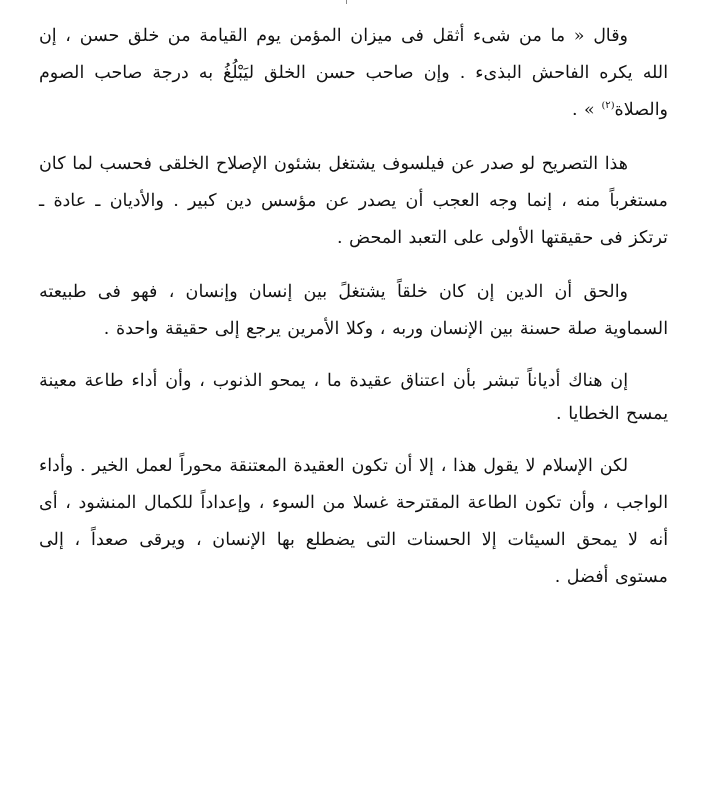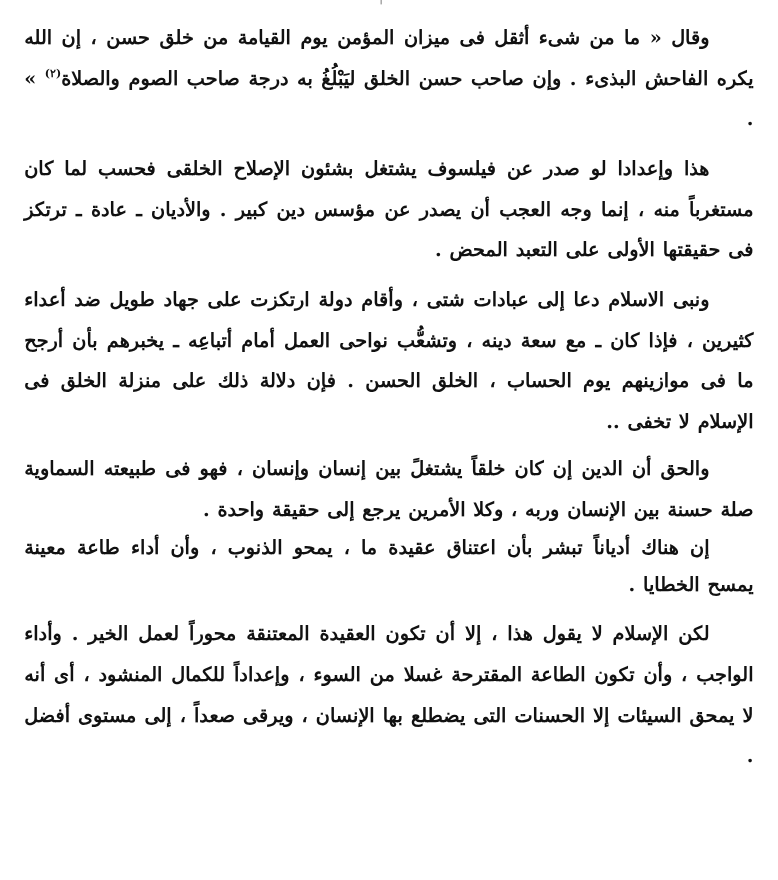--- a/index.html
+++ b/index.html
@@ -28,24 +28,23 @@
       position: absolute;
       top: 0;
       right: 360px;
       width: 1px;
       height: 4px;
       background: #888;
     }
     .para {
       font-size: 17.5px;
       line-height: 37px;
-      margin: 0;
+      margin: 17px;
       text-indent: 40px;
       word-spacing: 1px;
-      font-weight: bold;
     }
     .para.p1 { margin-top: 17px; }
     .para.p2 { margin-top: 8px; }
     .para.p3 { margin-top: 8px; }
     .para.p4 { margin-top: 6px; }
     .para.p5 { margin-top: 0; line-height: 33px; }
     .para.p6 { margin-top: 10px; }
     .fn {
       font-size: 10px;
       vertical-align: super;
@@ -53,22 +52,21 @@
     }
   </style>
 </head>
 <body>
 
 <div class="top-rule"></div>
 
 <main class="page">
   <p class="para p1"><span>وقال « ما من شىء أثقل فى ميزان المؤمن يوم القيامة من خلق حسن ، إن الله يكره الفاحش البذىء . وإن صاحب حسن الخلق ليَبْلُغُ به درجة صاحب الصوم والصلاة</span><span class="fn">(٢)</span><span> » .</span></p>
 
-  <p class="para p2">هذا وإعدادا لو صدر عن فيلسوف يشتغل بشئون الإصلاح الخلقى فحسب لما كان مستغرباً منه ، إنما وجه العجب أن يصدر عن مؤسس دين كبير . والأديان ـ عادة ـ ترتكز فى حقيقتها الأولى على التعبد المحض .</p>
+  <p class="para p2">هذا التصريح لو صدر عن فيلسوف يشتغل بشئون الإصلاح الخلقى فحسب لما كان مستغرباً منه ، إنما وجه العجب أن يصدر عن مؤسس دين كبير . والأديان ـ عادة ـ ترتكز فى حقيقتها الأولى على التعبد المحض .</p>
 
-  <p class="para p3">ونبى الاسلام دعا إلى عبادات شتى ، وأقام دولة ارتكزت على جهاد طويل ضد أعداء كثيرين ، فإذا كان ـ مع سعة دينه ، وتشعُّب نواحى العمل أمام أتباعِه ـ يخبرهم بأن أرجح ما فى موازينهم يوم الحساب ، الخلق الحسن . فإن دلالة ذلك على منزلة الخلق فى الإسلام لا تخفى ..</p>
 
   <p class="para p4">والحق أن الدين إن كان خلقاً يشتغلً بين إنسان وإنسان ، فهو فى طبيعته السماوية صلة حسنة بين الإنسان وربه ، وكلا الأمرين يرجع إلى حقيقة واحدة .</p>
 
   <p class="para p5">إن هناك أدياناً تبشر بأن اعتناق عقيدة ما ، يمحو الذنوب ، وأن أداء طاعة معينة يمسح الخطايا .</p>
 
   <p class="para p6">لكن الإسلام لا يقول هذا ، إلا أن تكون العقيدة المعتنقة محوراً لعمل الخير . وأداء الواجب ، وأن تكون الطاعة المقترحة غسلا من السوء ، وإعداداً للكمال المنشود ، أى أنه لا يمحق السيئات إلا الحسنات التى يضطلع بها الإنسان ، ويرقى صعداً ، إلى مستوى أفضل .</p>
 </main>
 
 </body></html>

